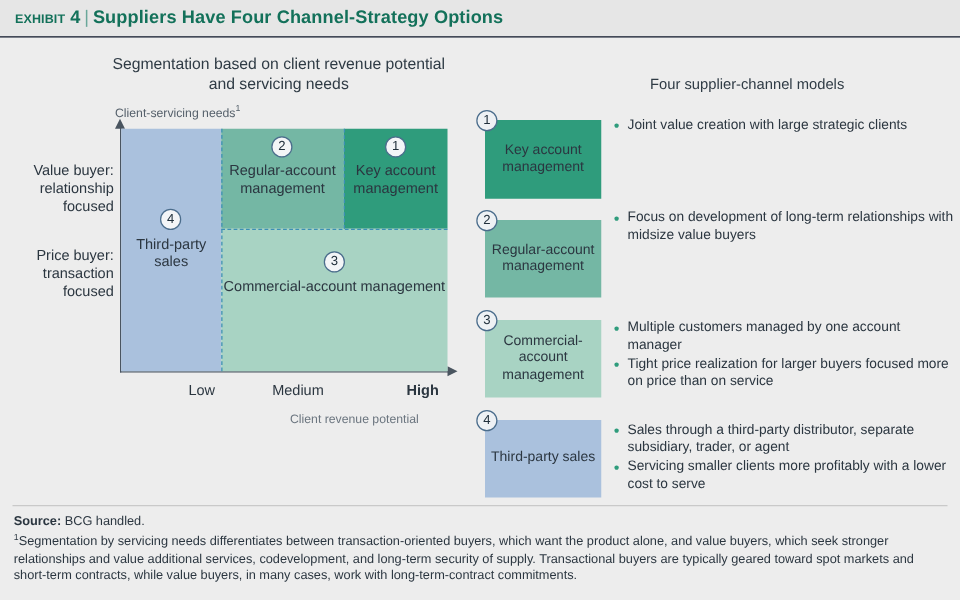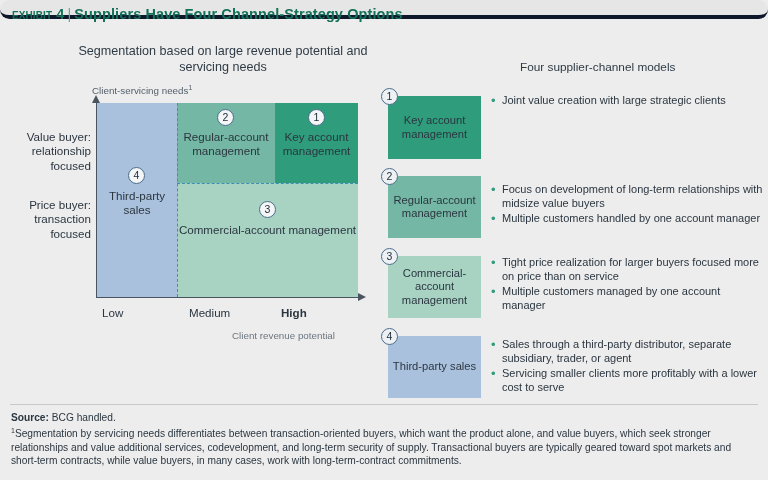--- a/index.html
+++ b/index.html
@@ -7,24 +7,23 @@
     width: 768px; height: 480px;
     background: #ededed;
     font-family: "Liberation Sans", sans-serif;
     color: #2f3b45;
     position: relative;
     overflow: hidden;
   }
 
   
   #header {
-    position: absolute; left: 0; top: 0; width: 768px; height: 19px;
+    position: absolute; left: 0; top: 0; width: 768px; height: 30px;
     background: #e6e6e6;
-    border-bottom: 4px solid #0f172a;
-    border-radius: 14px;
+    border-bottom: 1px solid #0f172a;
   }
   #exhibit-title {
     position: absolute; left: 12px; top: 6px;
     font-size: 14.5px; font-weight: bold; color: #13715a;
     letter-spacing: .1px; white-space: nowrap;
   }
   #exhibit-title .lab { font-variant: small-caps; text-transform: lowercase; }
   #exhibit-title .lab::first-letter { text-transform: uppercase; }
   #exhibit-title .divider { color: #6aa79a; font-weight: normal; padding: 0 3px; }
 
@@ -105,21 +104,21 @@
   }
 
   .y-cat {
     position: absolute; width: 86px; text-align: right;
     font-size: 11.6px; line-height: 1.24; color: #2b3640;
   }
   #ycat-0 { left: 5px; top: 130px; }
   #ycat-1 { left: 5px; top: 198px; }
 
   .x-tick {
-    position: absolute; font-size: 11.6px; color: #2b3640; text-align: left; width: 70px;
+    position: absolute; font-size: 11.6px; color: #2b3640; text-align: right; width: 70px;
   }
   #xtick-0 { left: 102px; top: 306px; }
   #xtick-1 { left: 189px; top: 306px; }
   #xtick-2 { left: 281px; top: 306px; font-weight: bold; }
   #x-axis-caption {
     position: absolute; left: 232px; top: 330px;
     font-size: 9.8px; color: #6b757f; text-align: right;
   }
 
   
@@ -153,21 +152,21 @@
 
   #row-1 { top: 88px; }
   #row-1 .model-box { height: 63px; background: #2f9c7c; }
   #row-2 { top: 168px; }
   #row-2 .model-box { height: 62px; background: #74b7a4; }
   #row-3 { top: 248px; }
   #row-3 .model-box { height: 62px; background: #a8d3c3; }
   #row-4 { top: 328px; }
   #row-4 .model-box { height: 62px; background: #aac1dd; }
 
-  #row-2 .bullets { top: 15px; }
+  #row-2 .bullets { top: 0; }
   #row-3 .bullets { top: 8px; }
   #row-4 .bullets { top: 10px; }
 
   
   #footer-rule {
     position: absolute; left: 10px; top: 404px; width: 748px; height: 0;
     border-top: 1px solid #c9c9c9;
   }
   #source-line {
     position: absolute; left: 11px; top: 412px;
@@ -182,21 +181,21 @@
 </style>
 </head>
 <body>
 
 <div id="header">
   <div id="exhibit-title">
     <span class="lab">Exhibit 4</span><span class="divider">|</span><span>Suppliers Have Four Channel-Strategy Options</span>
   </div>
 </div>
 
-<div id="matrix-heading">Segmentation based on large revenue potential and servicing needs</div>
+<div id="matrix-heading">Segmentation based on client revenue potential and servicing needs</div>
 
 <div id="y-axis-caption">
   <span>Client-servicing needs</span><sup>1</sup>
 </div>
 
 <div id="axis-y-arrow"></div>
 <div id="axis-y"></div>
 <div id="axis-x"></div>
 <div id="axis-x-arrow"></div>
 
@@ -238,30 +237,29 @@
   <ul class="bullets">
     <li>Joint value creation with large strategic clients</li>
   </ul>
 </div>
 
 <div class="model-row" id="row-2">
   <div class="model-badge">2</div>
   <div class="model-box">Regular-account management</div>
   <ul class="bullets">
     <li>Focus on development of long-term relationships with midsize value buyers</li>
-    <li>Multiple customers handled by one account manager</li>
   </ul>
 </div>
 
 <div class="model-row" id="row-3">
   <div class="model-badge">3</div>
   <div class="model-box">Commercial-account management</div>
   <ul class="bullets">
+    <li>Multiple customers managed by one account manager</li>
     <li>Tight price realization for larger buyers focused more on price than on service</li>
-    <li>Multiple customers managed by one account manager</li>
   </ul>
 </div>
 
 <div class="model-row" id="row-4">
   <div class="model-badge">4</div>
   <div class="model-box">Third-party sales</div>
   <ul class="bullets">
     <li>Sales through a third-party distributor, separate subsidiary, trader, or agent</li>
     <li>Servicing smaller clients more profitably with a lower cost to serve</li>
   </ul>

